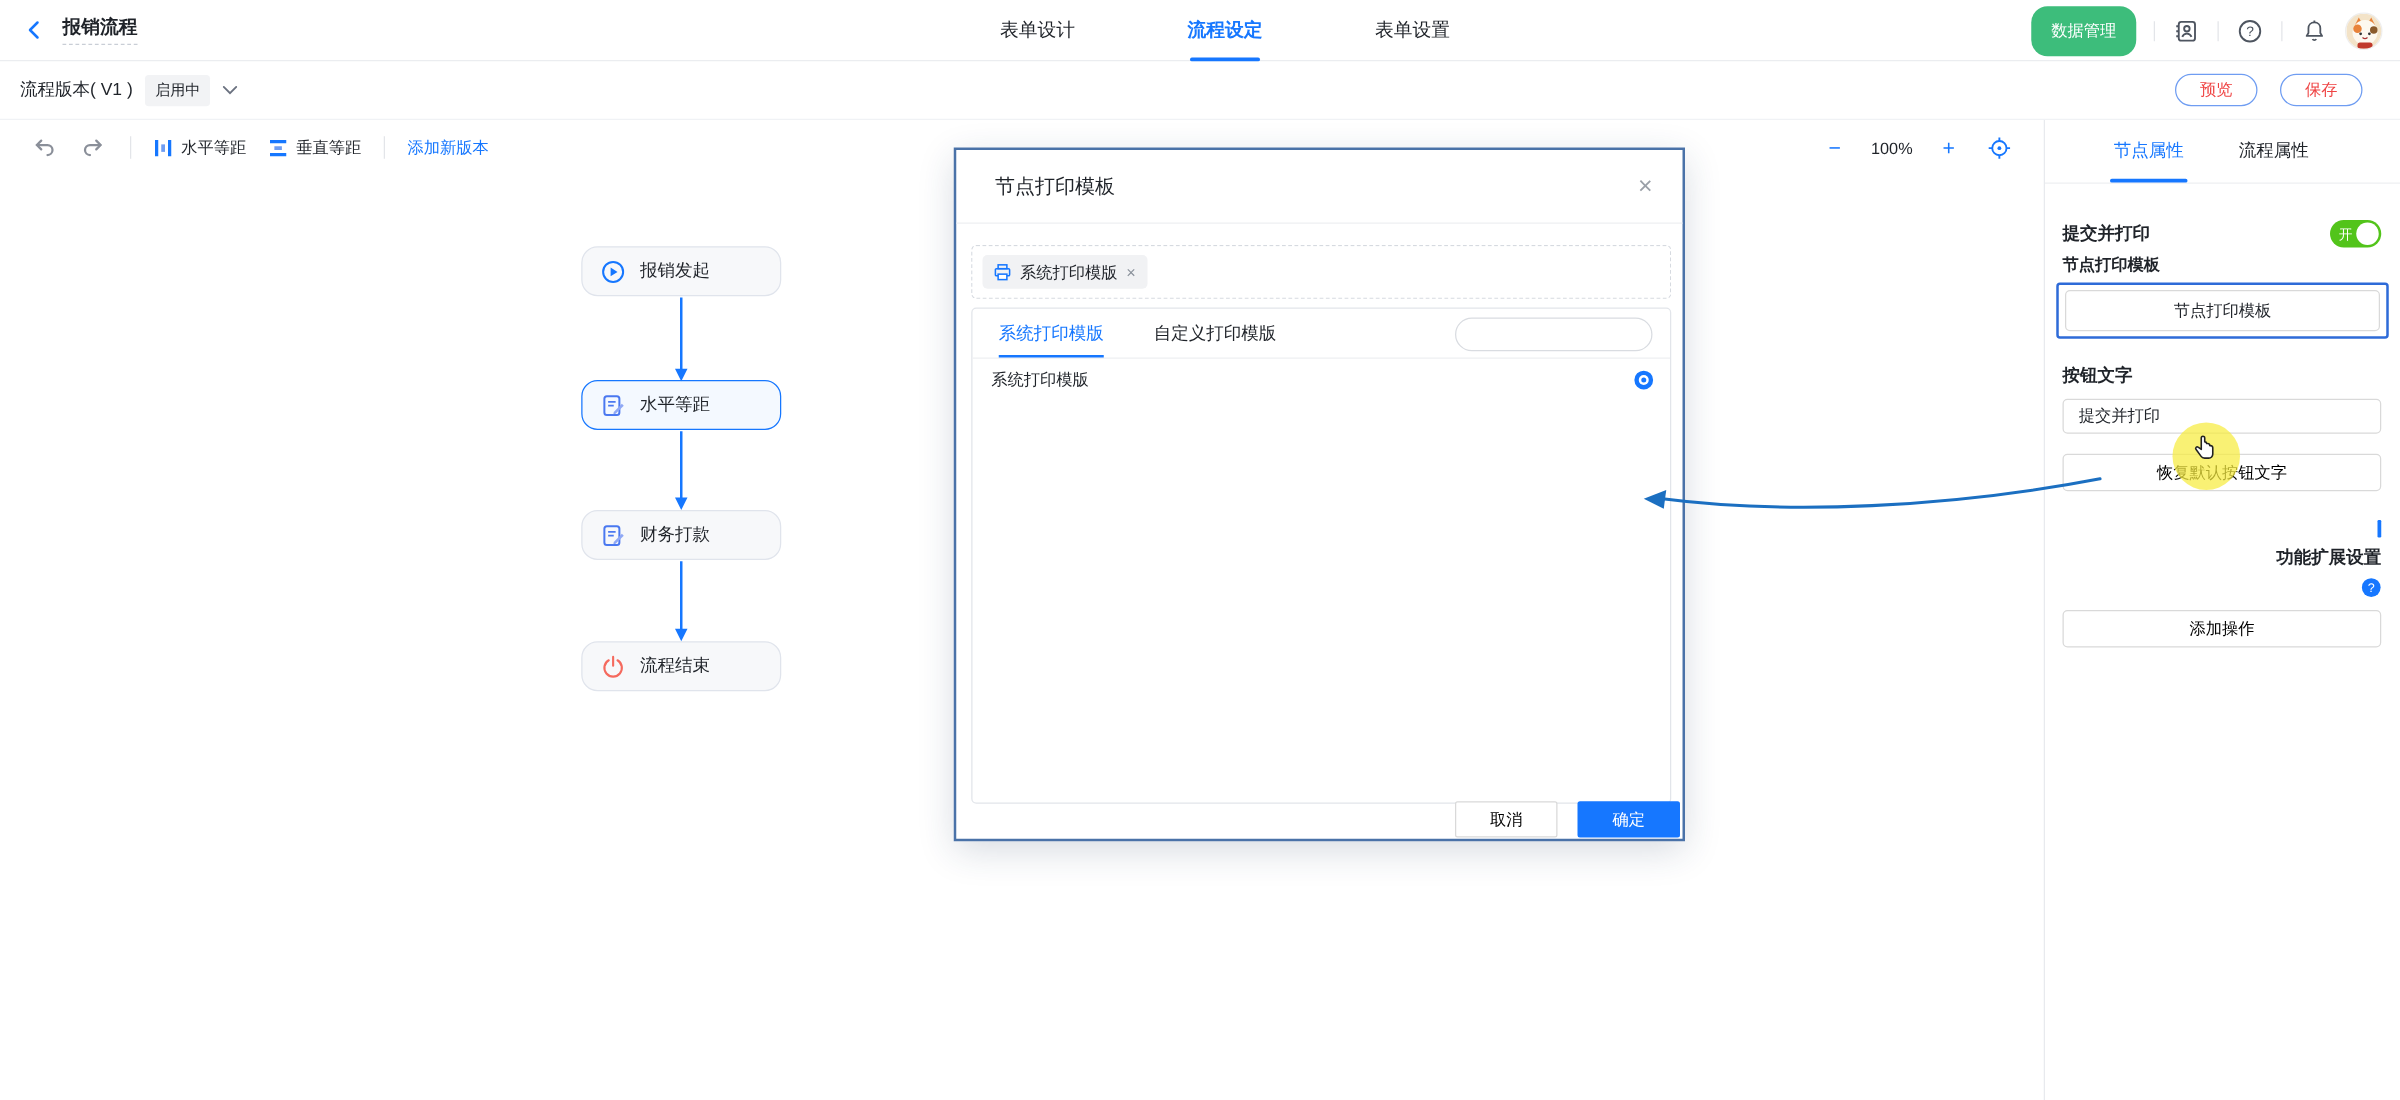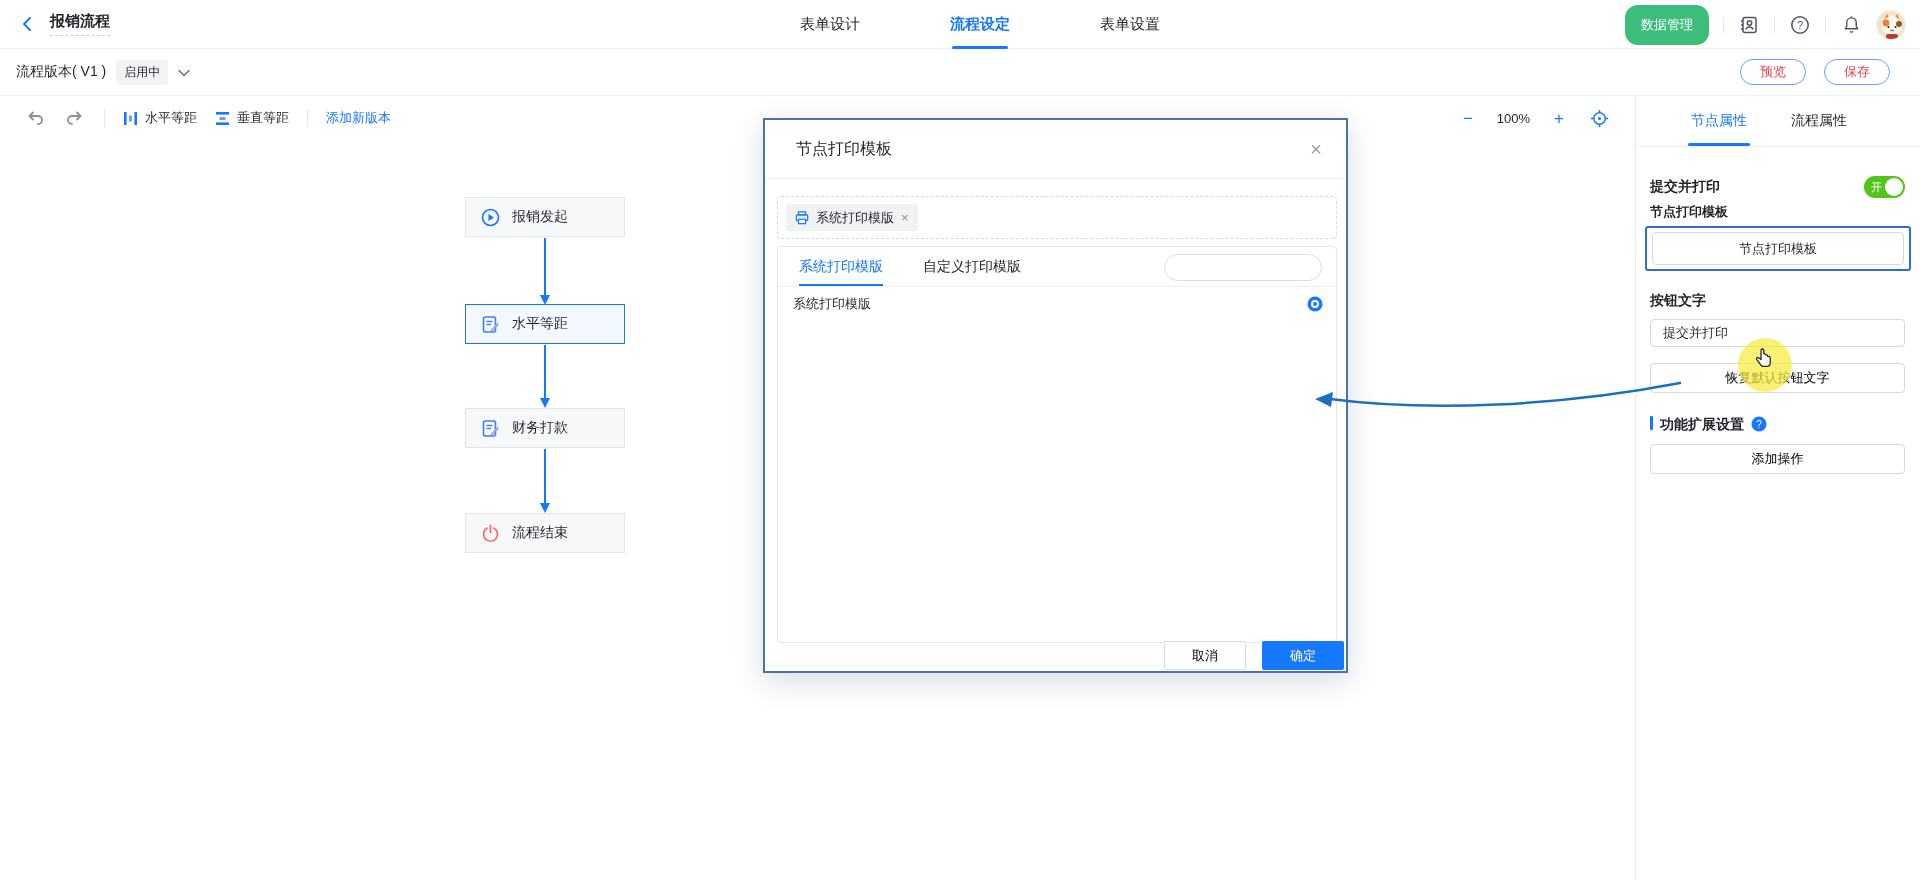--- a/index.html
+++ b/index.html
@@ -45,21 +45,21 @@
     display:flex; align-items:center; gap:18px; padding-left:24px; }
   .tb-sep { width:1px; height:18px; background:#e3e5e9; }
   .tb-group { display:flex; align-items:center; gap:7px; font-size:13px; cursor:pointer; }
   .tb-link { color:#1677ff; font-size:13px; cursor:pointer; }
   .tb-zoom { position:absolute; right:25px; display:flex; align-items:center; gap:24px; }
   .zoom-sign { color:#1677ff; font-size:17px; cursor:pointer; line-height:1; }
   .zoom-val { font-size:13px; color:#1f2329; }
 
   
   .node { position:absolute; left:465px; width:160px; height:40px; background:#f7f8fa;
-    border:1px solid #e0e4ec; border-radius:0; display:flex; align-items:center;
+    border:1px solid #e0e4ec; border-radius:13px; display:flex; align-items:center;
     gap:12px; padding-left:15px; font-size:14px; cursor:pointer; }
   .node.selected { border:1.5px solid #1677ff; background:#f4f9ff; }
 
   
   .right-panel { position:absolute; left:1635px; top:96px; width:285px; height:784px;
     border-left:1px solid #e8eaee; background:#fff; }
   .rp-tabs { height:51px; display:flex; gap:44px; padding-left:55px;
     border-bottom:1px solid #eef0f2; }
   .rp-tab { position:relative; display:flex; align-items:center; font-size:14px; cursor:pointer; }
   .rp-tab.active { color:#1677ff; }
@@ -79,21 +79,21 @@
   .rp-sublabel { margin-top:5px; font-size:13px; font-weight:bold; }
   .hl-outer { margin-top:5px; margin-left:-5px; margin-right:-6px; border:2px solid #2e6bd8;
     border-radius:3px; padding:4px 5px; }
   .ghost-btn { width:100%; height:33px; background:#fff; border:1px solid #d9d9d9;
     border-radius:4px; font-size:13px; color:#1f2329; cursor:pointer; }
   .rp-label2 { margin-top:21px; font-size:14px; font-weight:bold; }
   .rp-input { margin-top:9px; width:100%; height:28px; border:1px solid #d9d9d9;
     border-radius:4px; font-size:13px; padding:0 12px; color:#1f2329; outline:none; }
   .ghost-btn2 { margin-top:16px; width:100%; height:30px; background:#fff;
     border:1px solid #d9d9d9; border-radius:4px; font-size:13px; cursor:pointer; }
-  .ext-row { margin-top:23px; display:flex; align-items:flex-start; gap:7px; }
+  .ext-row { margin-top:23px; display:flex; align-items:flex-end; gap:7px;flex-direction:column; }
   .ext-bar { width:3px; height:14px; background:#1677ff; border-radius:1px; }
   .ext-label { font-size:14px; font-weight:bold; }
 
   
   .modal { position:absolute; left:763px; top:118px; width:585px; height:555px;
     background:#fff; border:2px solid #4a72a8; box-shadow:0 8px 28px rgba(31,56,88,.18); }
   .modal-header { height:59px; border-bottom:1px solid #eef0f2; display:flex;
     align-items:center; padding:0 24px 0 31px; }
   .modal-title { font-size:16px; }
   .modal-close { margin-left:auto; font-size:20px; color:#9aa0a8; cursor:pointer; line-height:1; }

